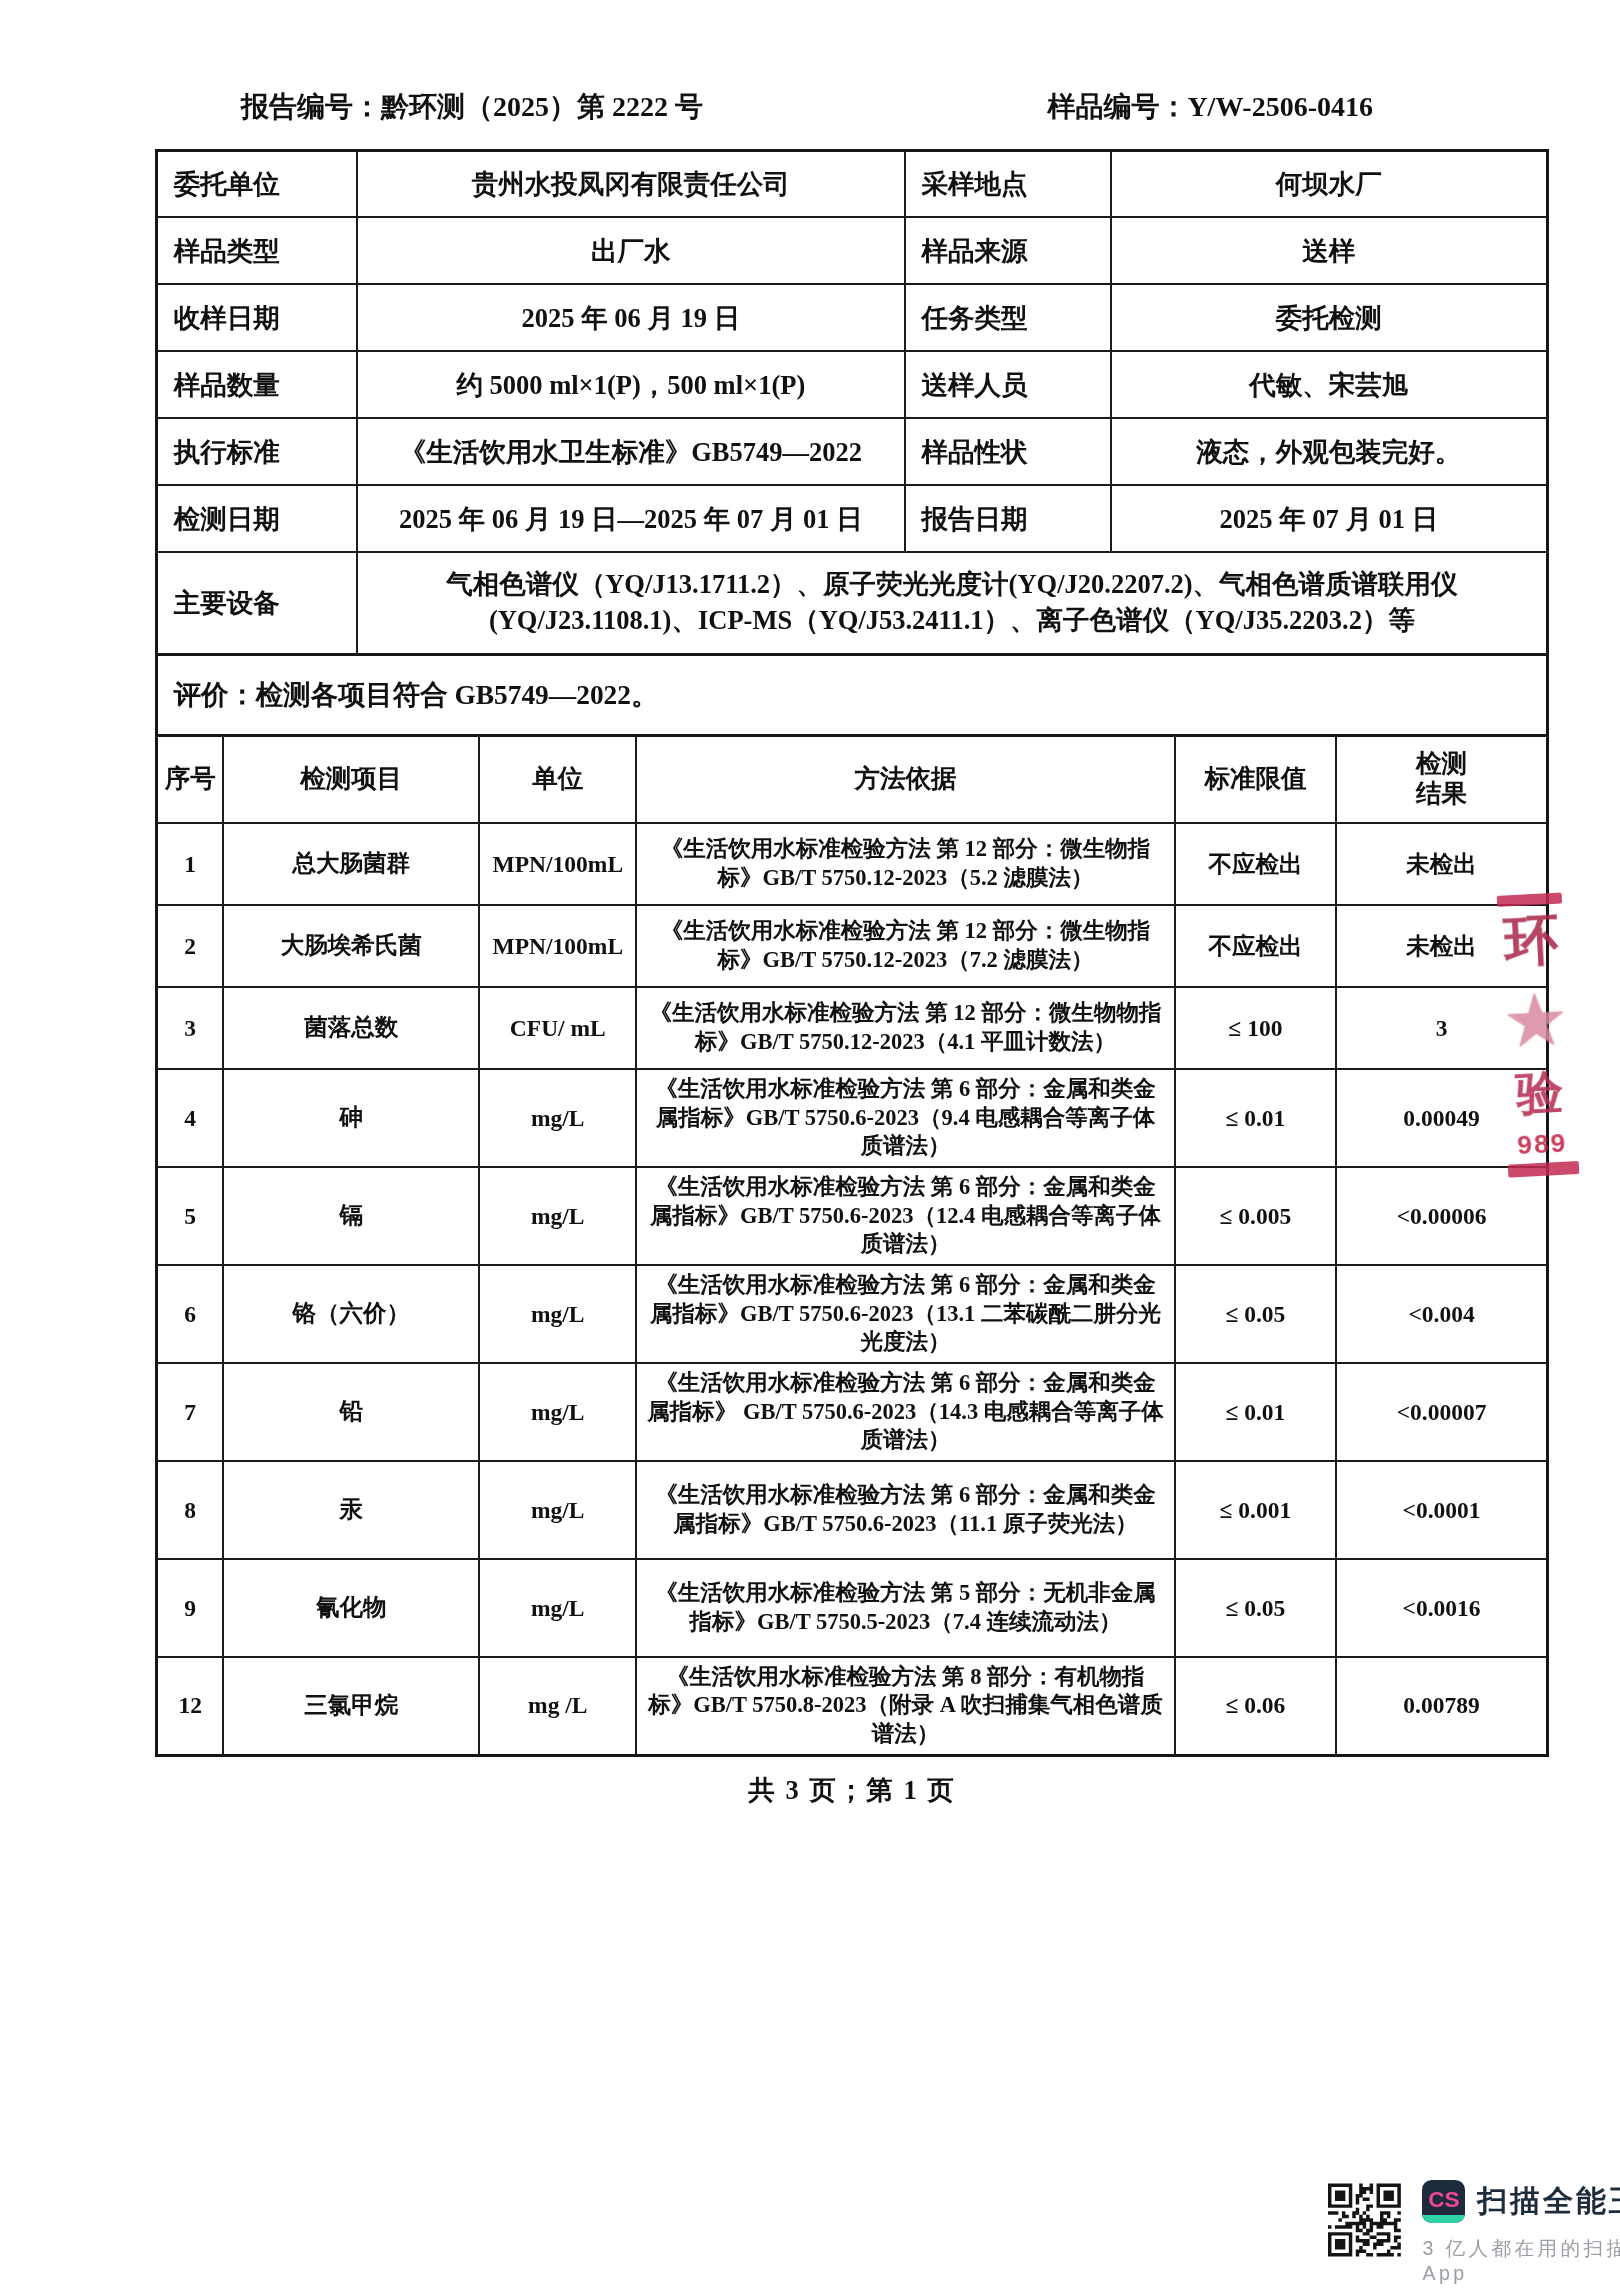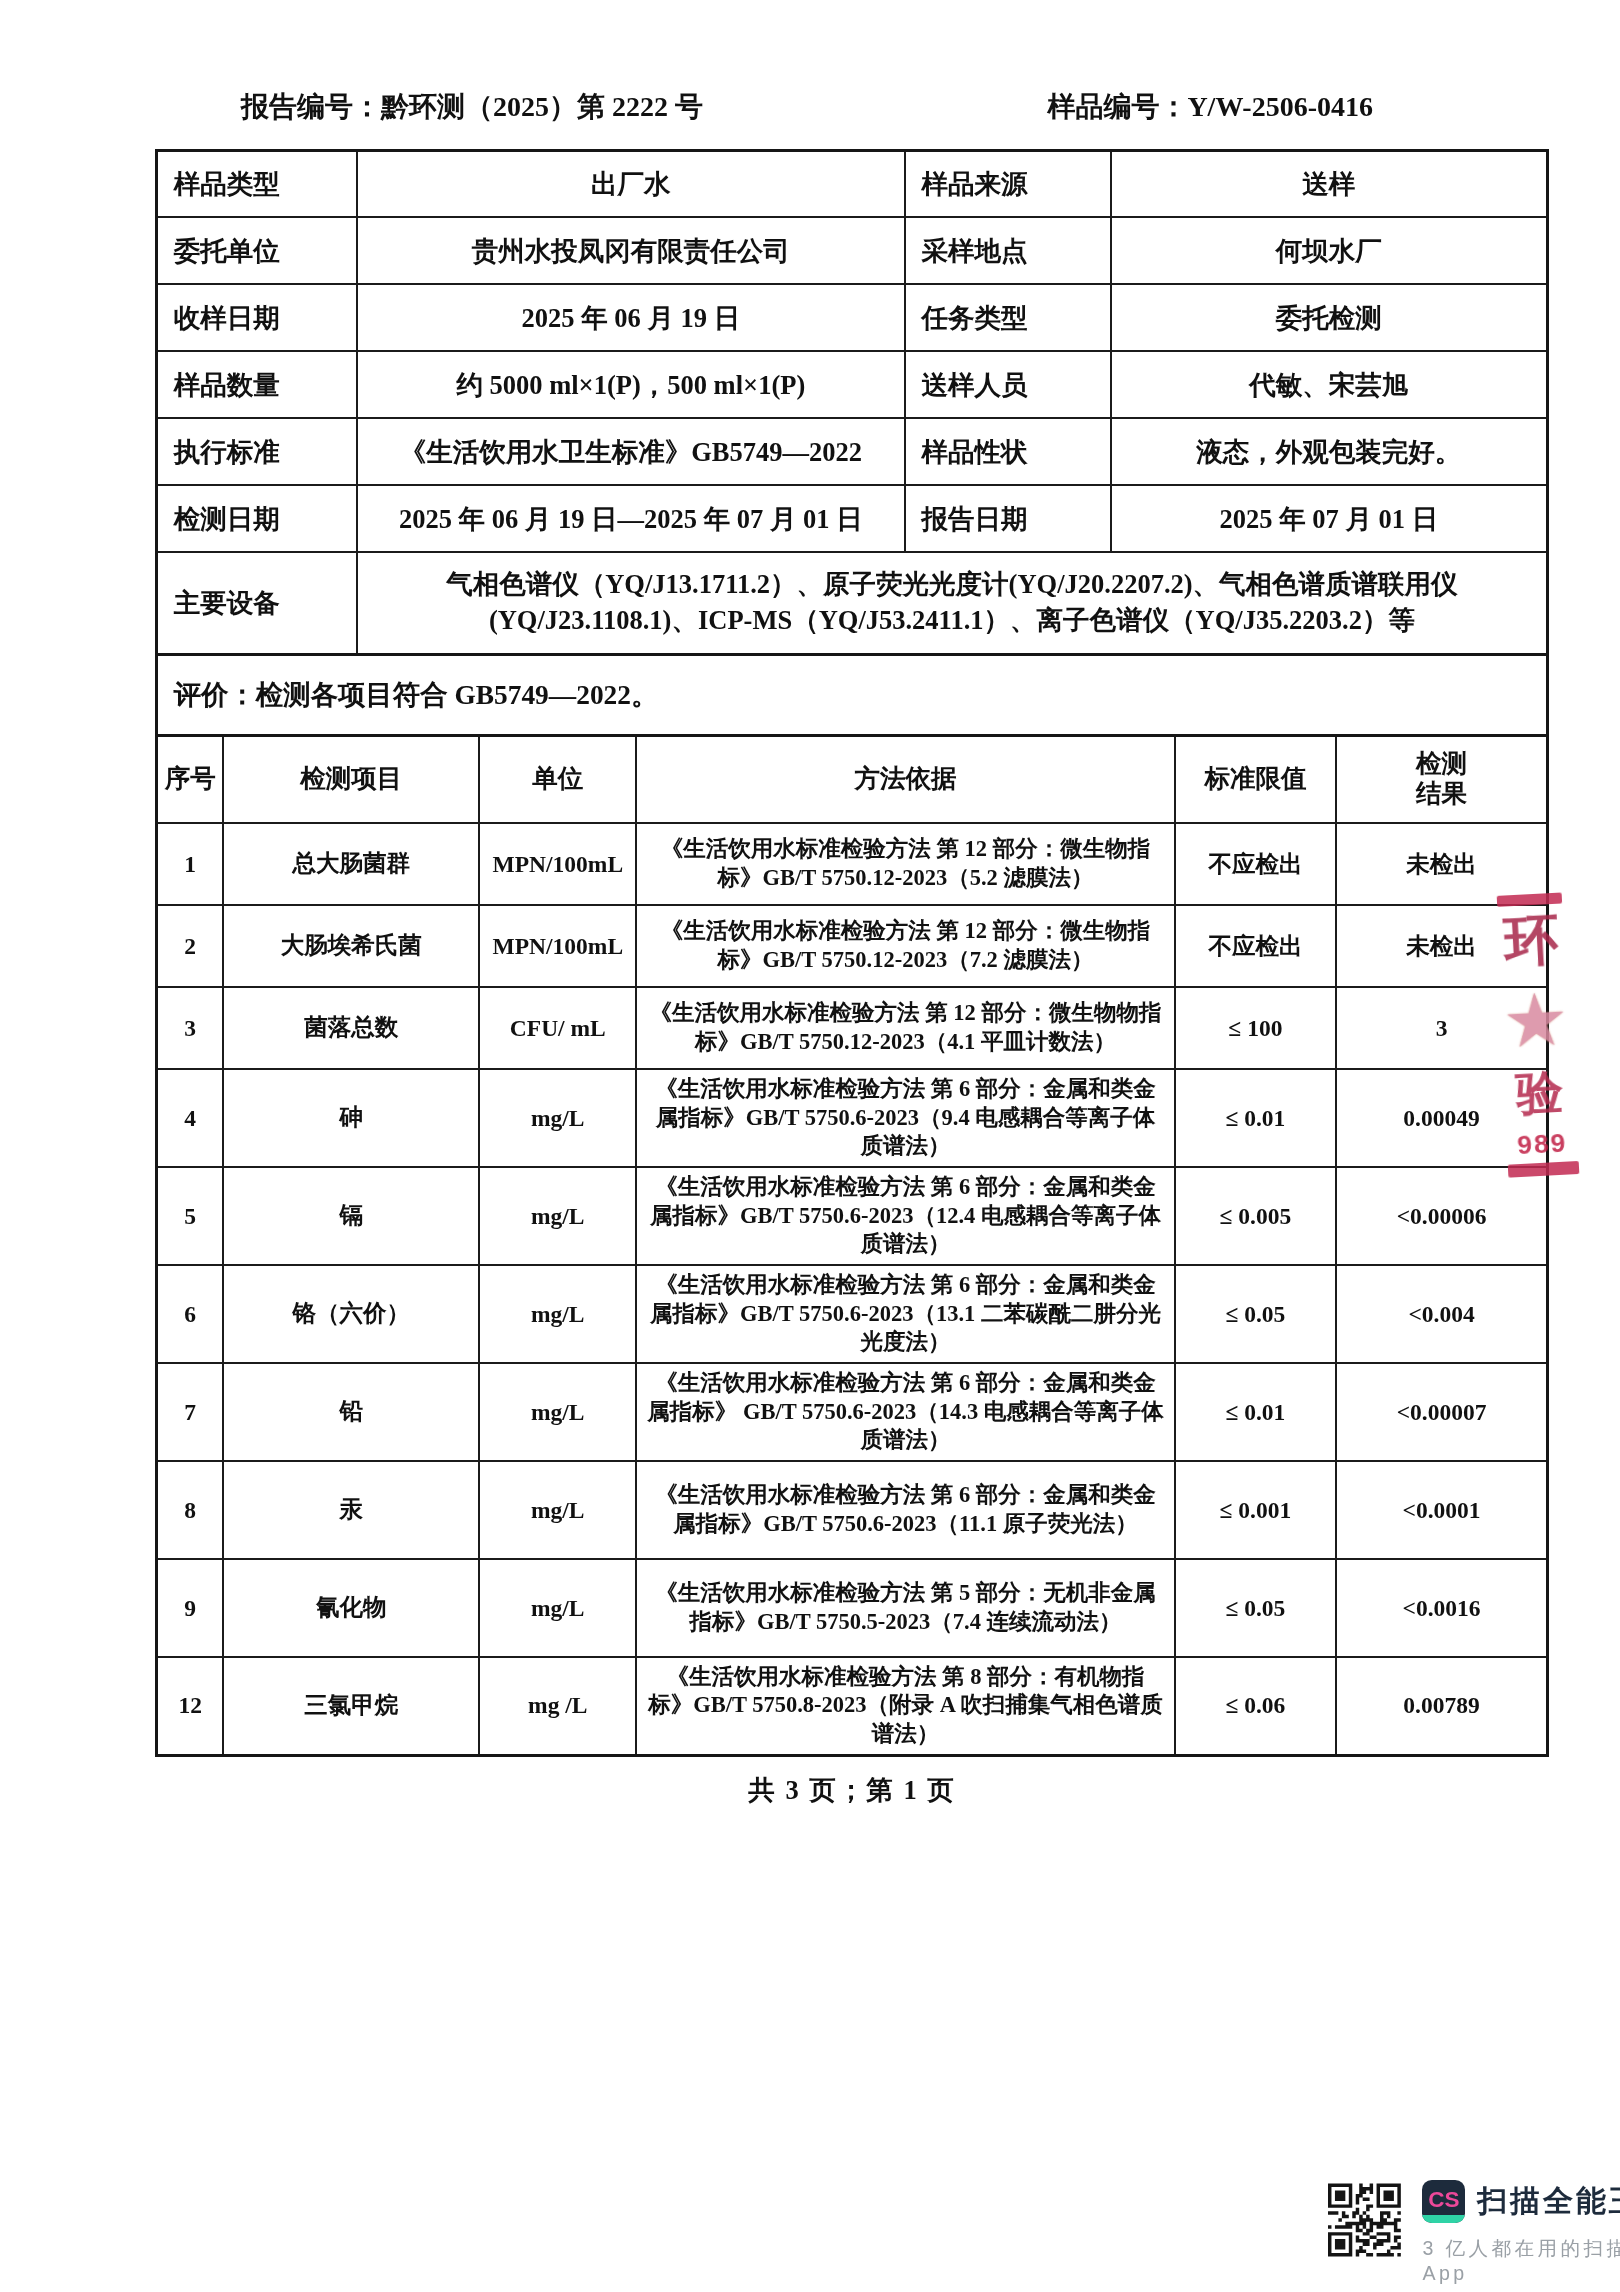--- a/index.html
+++ b/index.html
@@ -87,30 +87,30 @@
 
     <table class="info-table">
       <colgroup>
           <col class="col-l1">
           <col class="col-v1">
           <col class="col-l2">
           <col class="col-v2">
         </colgroup>
       <tbody>
           <tr>
+        <td class="lbl">委托单位</td>
+        <td class="val">贵州水投凤冈有限责任公司</td>
+        <td class="lbl">采样地点</td>
+        <td class="val">何坝水厂</td>
+      </tr>
+      <tr>
         <td class="lbl">样品类型</td>
         <td class="val">出厂水</td>
         <td class="lbl">样品来源</td>
         <td class="val">送样</td>
-      </tr>
-      <tr>
-        <td class="lbl">委托单位</td>
-        <td class="val">贵州水投凤冈有限责任公司</td>
-        <td class="lbl">采样地点</td>
-        <td class="val">何坝水厂</td>
       </tr>
       <tr>
         <td class="lbl">收样日期</td>
         <td class="val">2025 年 06 月 19 日</td>
         <td class="lbl">任务类型</td>
         <td class="val">委托检测</td>
       </tr>
       <tr>
         <td class="lbl">样品数量</td>
         <td class="val">约 5000 ml×1(P)，500 ml×1(P)</td>

